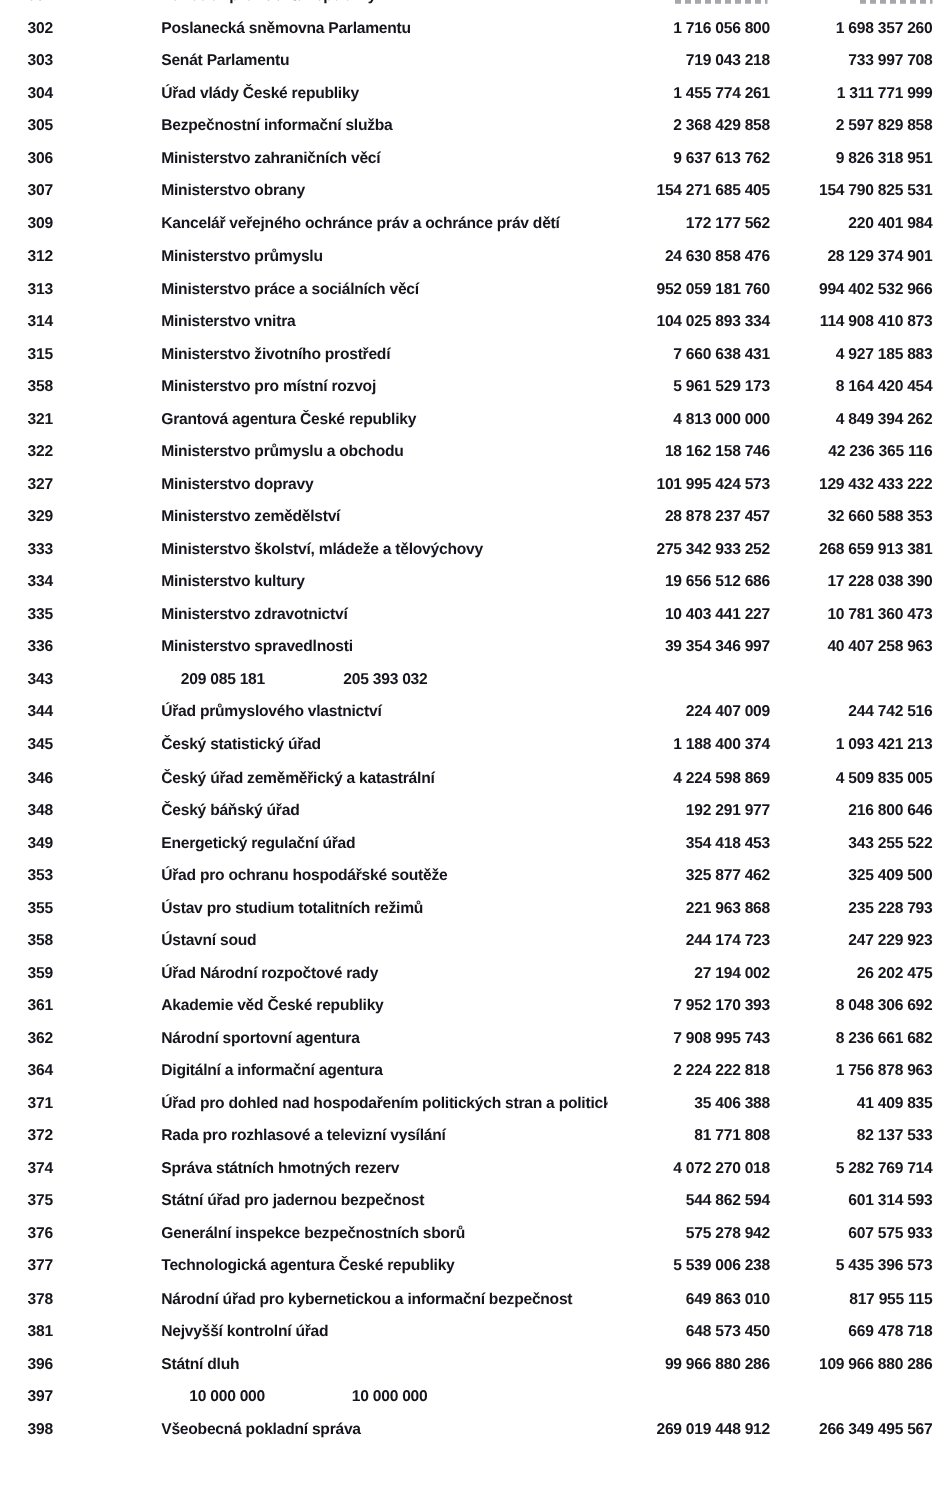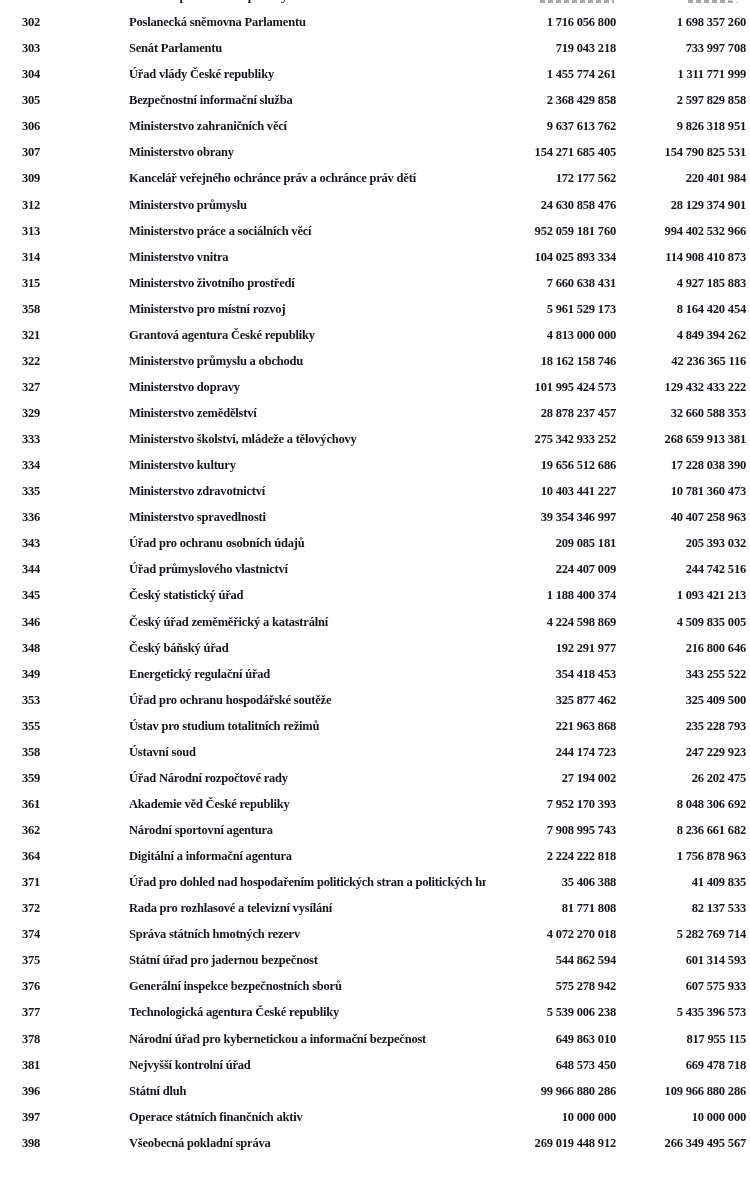--- a/index.html
+++ b/index.html
@@ -6,22 +6,21 @@
     margin: 0;
     padding: 0;
     background: #ffffff;
   }
   .page {
     position: relative;
     width: 750px;
     height: 1200px;
     background: #ffffff;
     overflow: hidden;
-    font-family: Liberation Serif, serif;
-    border-radius: 23px;
+    font-family: Liberation Sans, sans-serif;
   }
   .budget-table {
     position: absolute;
     top: -12px;
     left: 0;
     width: 750px;
   }
   .row {
     display: flex;
     height: 26.07px;
@@ -176,21 +175,20 @@
         <span class="cell-v">10 781 360 473</span>
       </div>
       <div class="row">
         <span class="cell-num">336</span>
         <span class="cell-name">Ministerstvo spravedlnosti</span>
         <span class="cell-v">39 354 346 997</span>
         <span class="cell-v">40 407 258 963</span>
       </div>
       <div class="row">
         <span class="cell-num">343</span>
-        <span class="cell-name">Úřad pro ochranu osobních údajů</span>
         <span class="cell-v">209 085 181</span>
         <span class="cell-v">205 393 032</span>
       </div>
       <div class="row">
         <span class="cell-num">344</span>
         <span class="cell-name">Úřad průmyslového vlastnictví</span>
         <span class="cell-v">224 407 009</span>
         <span class="cell-v">244 742 516</span>
       </div>
       <div class="row">
@@ -308,21 +306,20 @@
         <span class="cell-v">669 478 718</span>
       </div>
       <div class="row">
         <span class="cell-num">396</span>
         <span class="cell-name">Státní dluh</span>
         <span class="cell-v">99 966 880 286</span>
         <span class="cell-v">109 966 880 286</span>
       </div>
       <div class="row">
         <span class="cell-num">397</span>
-        <span class="cell-name">Operace státních finančních aktiv</span>
         <span class="cell-v">10 000 000</span>
         <span class="cell-v">10 000 000</span>
       </div>
       <div class="row">
         <span class="cell-num">398</span>
         <span class="cell-name">Všeobecná pokladní správa</span>
         <span class="cell-v">269 019 448 912</span>
         <span class="cell-v">266 349 495 567</span>
       </div>
     </div>

